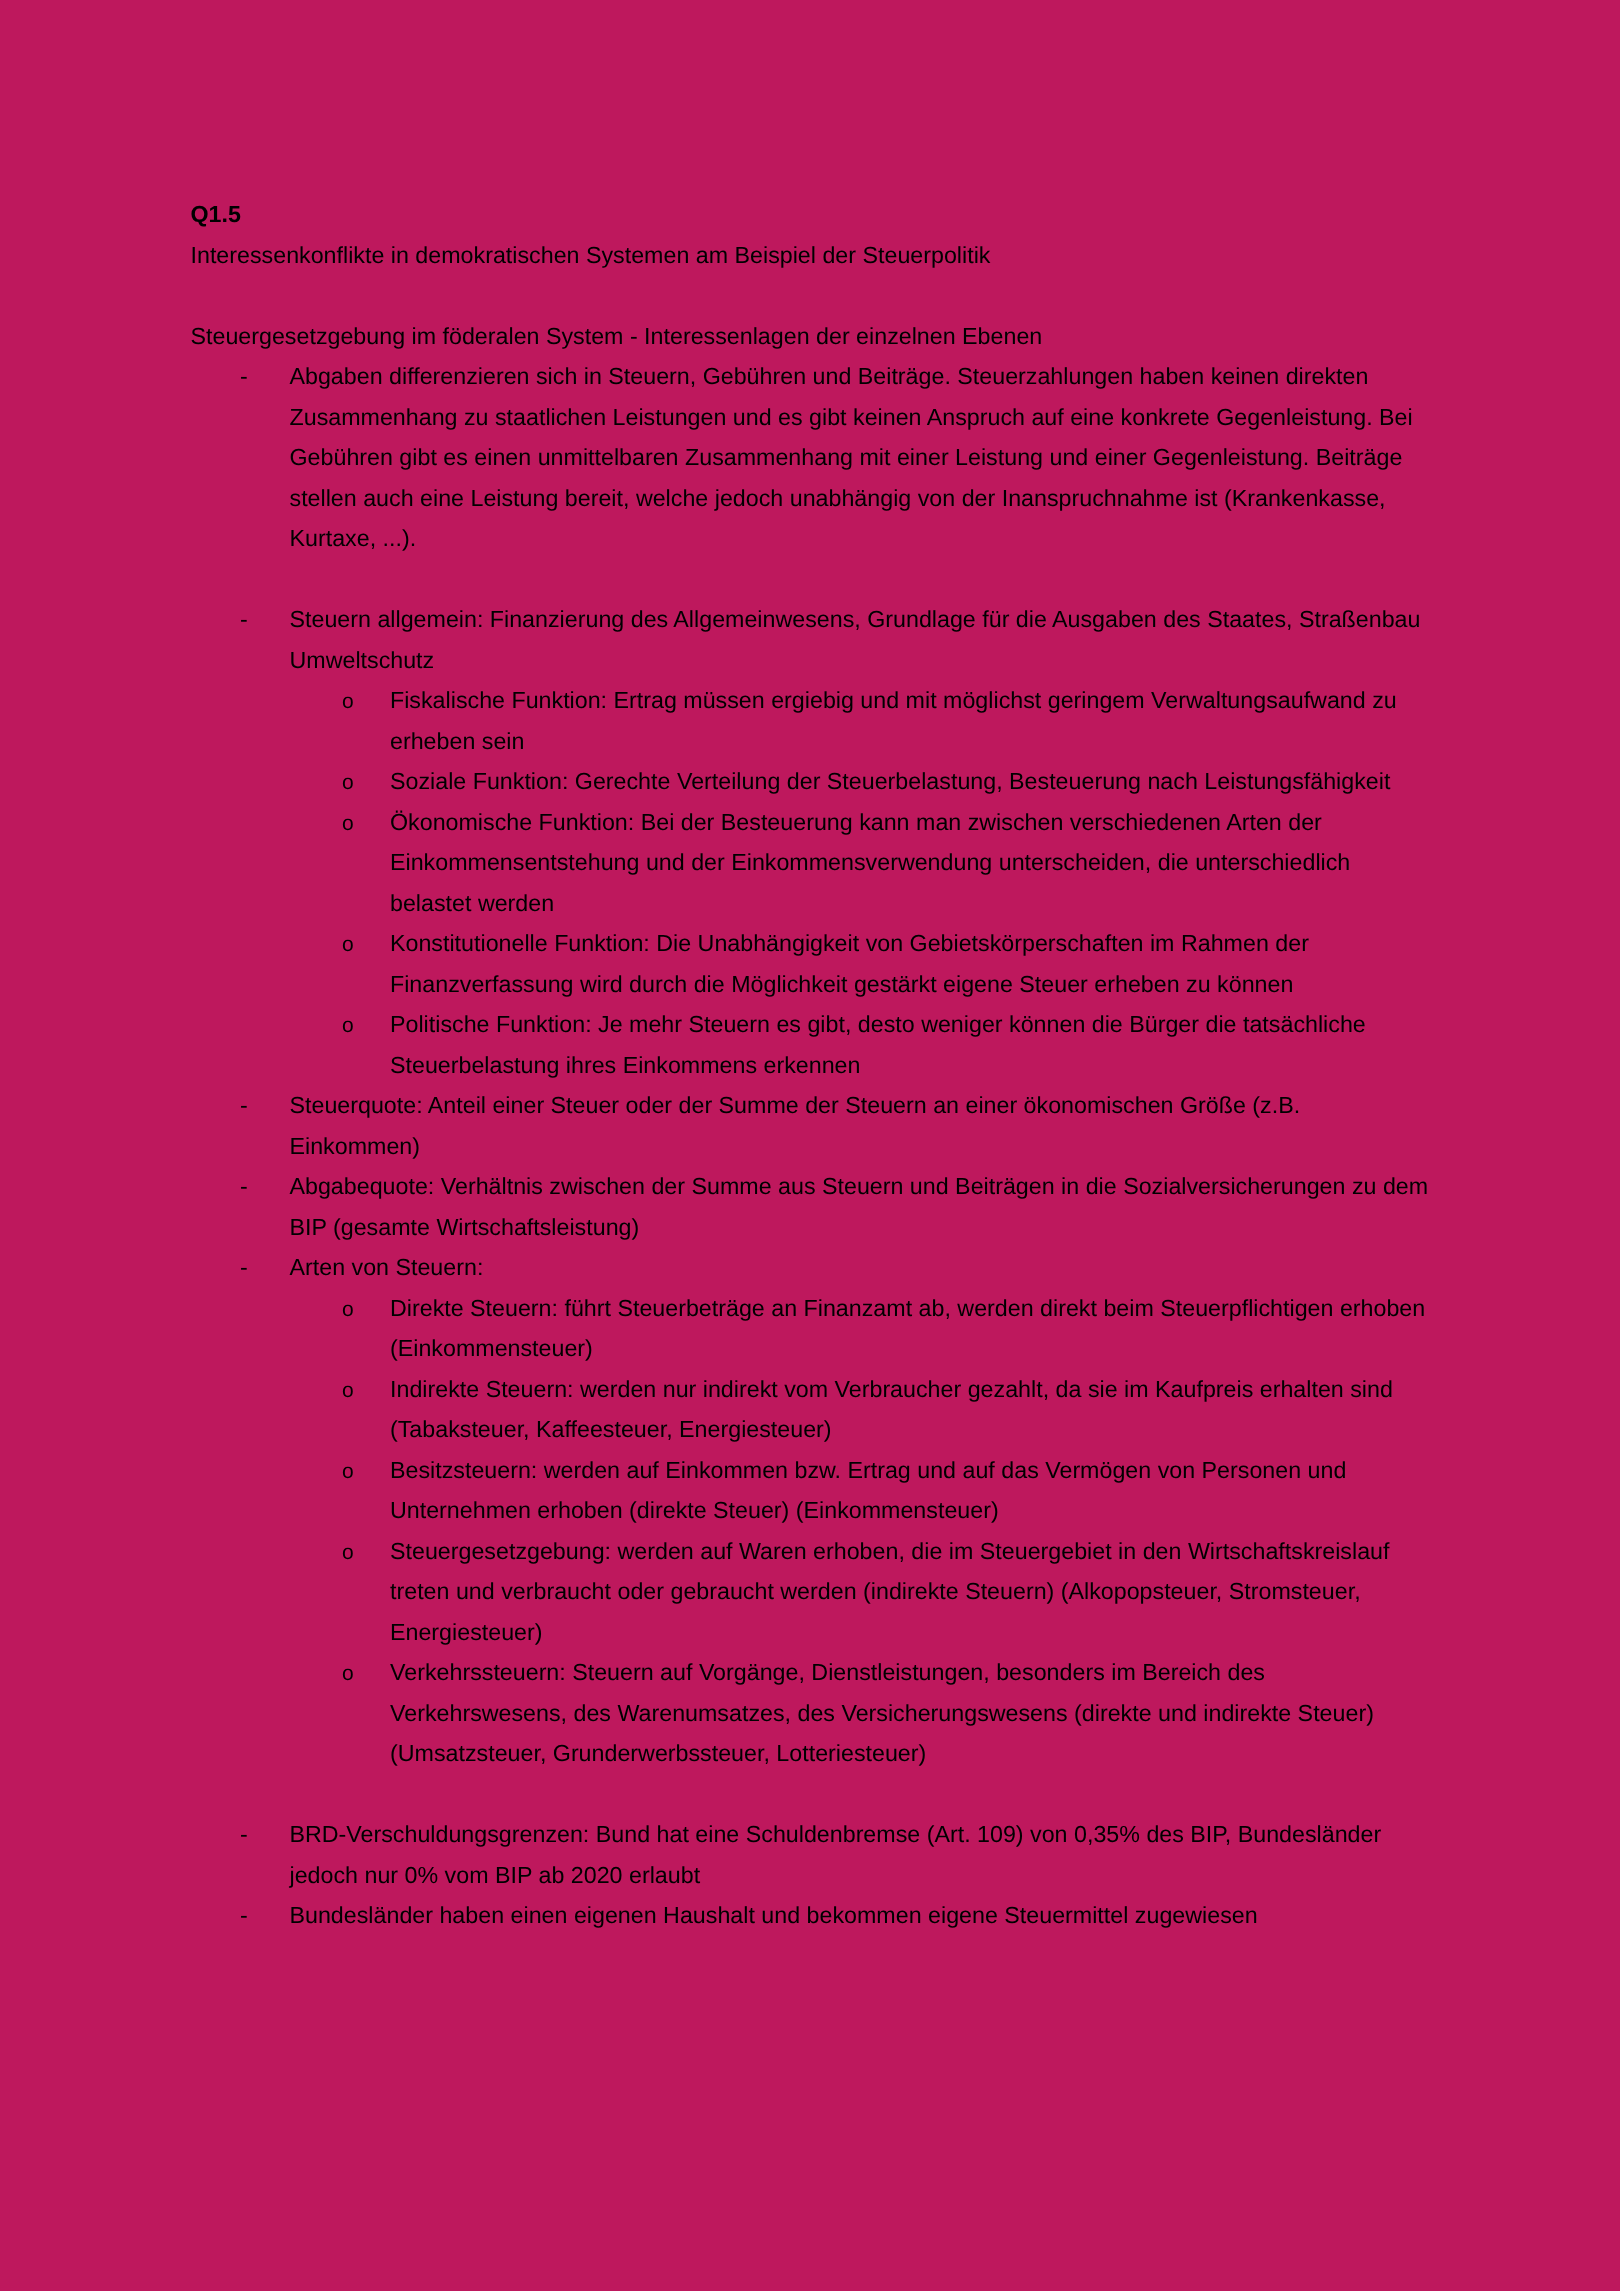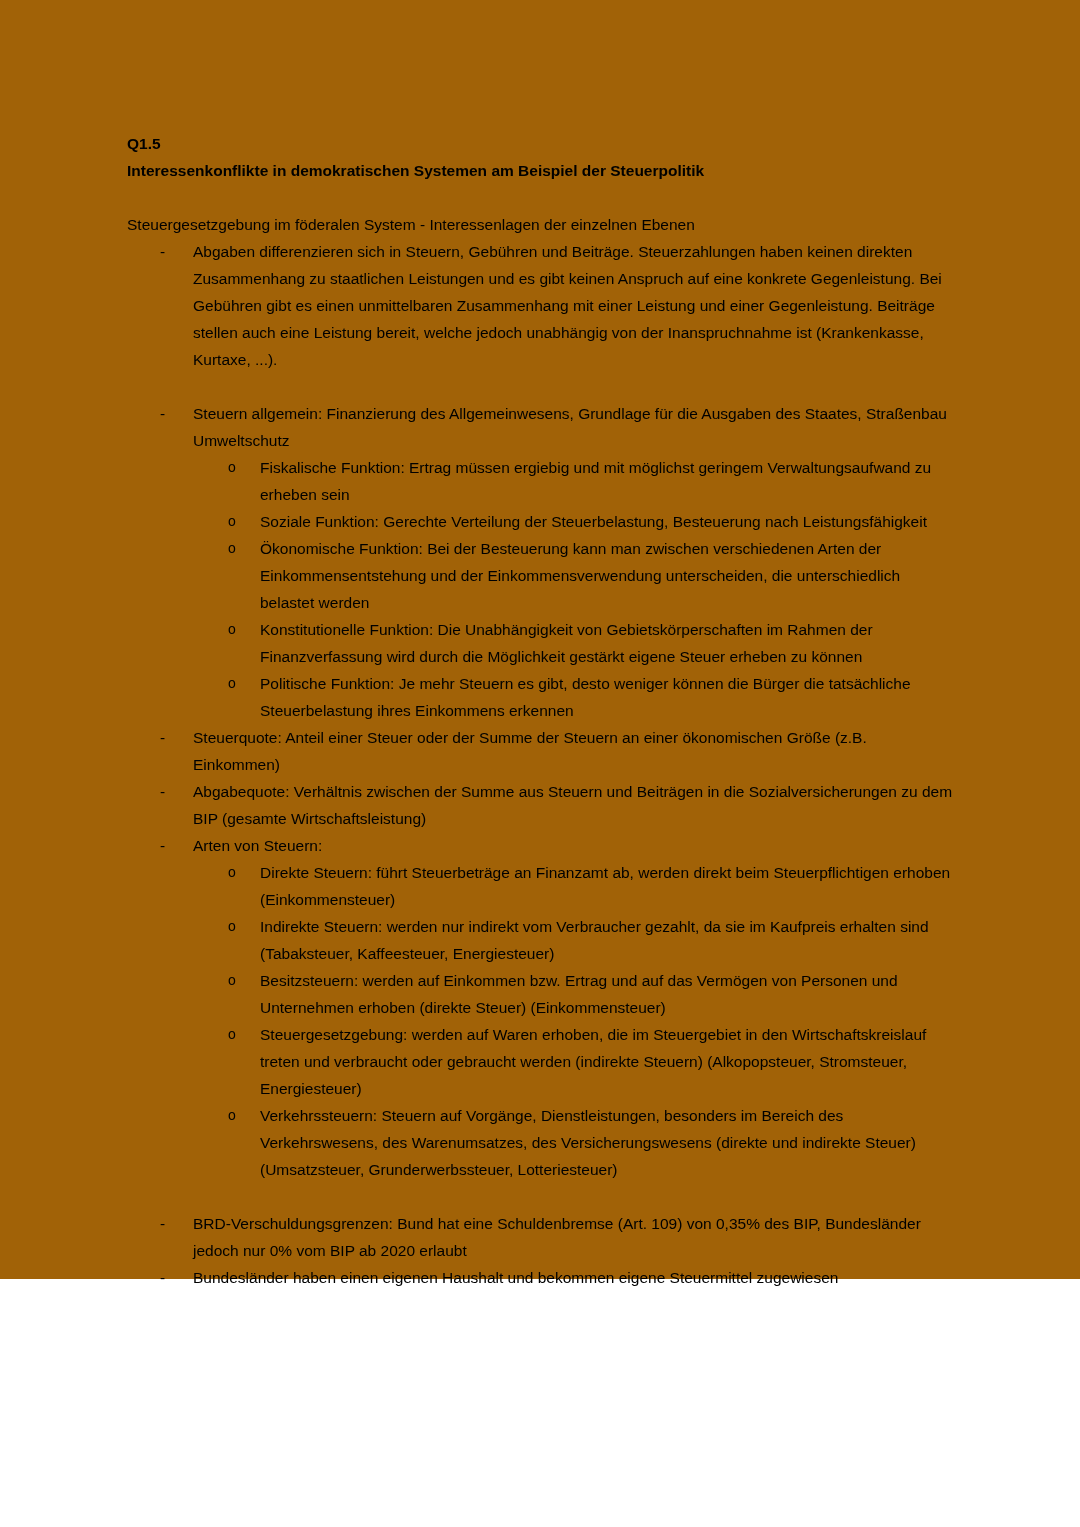--- a/index.html
+++ b/index.html
@@ -10,29 +10,29 @@
     width: 1080px;
     height: 1527px;
     font-family: "Liberation Sans", "DejaVu Sans", sans-serif;
     font-size: 15.5px;
     line-height: 27px;
     color: #000000;
     overflow: hidden;
   }
   .page {
     width: 1080px;
-    height: 1279px;
-    background: #a16207;
+    height: 1527px;
+    background: #be185d;
     padding: 130px 125px 60px 127px;
   }
   .doc-heading {
     font-weight: bold;
   }
   .doc-subtitle {
-    font-weight: bold;
+    font-weight: normal;
   }
   .spacer-line {
     height: 27px;
   }
   .section-title {
     font-weight: normal;
   }
   .blocks { }
   .gap { height: 27px; }
   .l1, .l2 {

